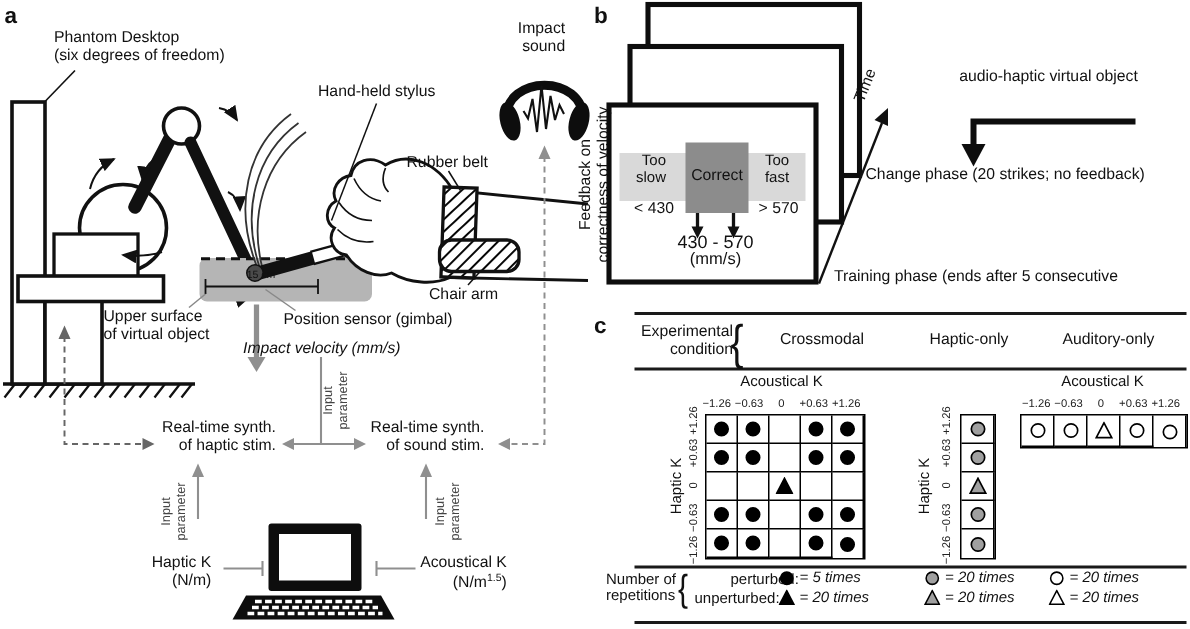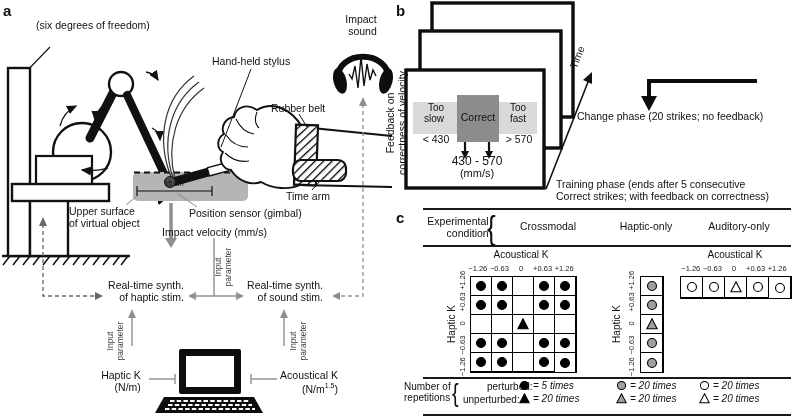--- a/index.html
+++ b/index.html
@@ -179,36 +179,37 @@
     <polygon points="592,72 592,84 583,80" fill="#111"></polygon>
   </g>
   <g>
     <path d="M757,81 L649,81 L649,96" fill="none" stroke="#0d0d0d" stroke-width="4"></path>
     <polygon points="641,96 657,96 649,111" fill="#0d0d0d"></polygon>
   </g>
 </svg>
 
 <div class="t plabel" style="left:3px;top:2px;">a</div>
 <div class="t" style="left:36px;top:20px;">
+  <div>Phantom Desktop</div>
   <div>(six degrees of freedom)</div>
 </div>
 <div class="t ctr" style="left:361px;top:14px;">
   <div>Impact</div>
   <div>sound</div>
 </div>
 <div class="t" style="left:212px;top:56px;">Hand-held stylus</div>
 <div class="t" style="left:271px;top:103px;">Rubber belt</div>
-<div class="t" style="left:286px;top:191px;">Time arm</div>
+<div class="t" style="left:286px;top:191px;">Chair arm</div>
 <div class="t ctr sm" style="left:174px;top:180px;">15 cm</div>
 <div class="t" style="left:189px;top:208px;">Position sensor (gimbal)</div>
 <div class="t" style="left:69px;top:206px;">
   <div>Upper surface</div>
   <div>of virtual object</div>
 </div>
-<div class="t" style="left:162px;top:227px;">Impact velocity (mm/s)</div>
+<div class="t" style="left:162px;top:227px;font-style:italic;">Impact velocity (mm/s)</div>
 <div class="rot small-rot" style="left:195px;top:256px;width:60px;height:22px;">
   <div>Input</div>
   <div>parameter</div>
 </div>
 <div class="t ctr" style="left:146px;top:280px;">
   <div>Real-time synth.</div>
   <div>of haptic stim.</div>
 </div>
 <div class="t ctr" style="left:285px;top:280px;">
   <div>Real-time synth.</div>
@@ -244,25 +245,25 @@
 <div class="t ctr" style="left:518px;top:102px;font-size:10px;">
   <div>Too</div>
   <div>fast</div>
 </div>
 <div class="t ctr" style="left:436px;top:134px;">&lt; 430</div>
 <div class="t ctr" style="left:519px;top:134px;">&gt; 570</div>
 <div class="t ctr" style="left:477px;top:155px;font-size:12px;">430 - 570</div>
 <div class="t ctr" style="left:477px;top:167px;font-size:11px;">(mm/s)</div>
 <div class="rot2" style="left:557px;top:51px;width:40px;font-size:10.5px;">Time</div>
 <div class="t ctr" style="left:699px;top:46px;">
+  <div>audio-haptic virtual object</div>
 </div>
 <div class="t" style="left:577px;top:111px;">Change phase (20 strikes; no feedback)</div>
 <div class="t" style="left:556px;top:179px;">
   <div>Training phase (ends after 5 consecutive</div>
-  <div>Correct strikes; with feedback on correctness)</div>
 </div>
 
 <div class="t plabel" style="left:396px;top:209px;">c</div>
 <div class="rule" style="left:423px;top:208px;width:368px;height:2px;"></div>
 <div class="rule" style="left:423px;top:245px;width:368px;height:1.5px;"></div>
 <div class="rule" style="left:423px;top:377px;width:368px;height:1.5px;"></div>
 <div class="rule" style="left:423px;top:414px;width:368px;height:2px;"></div>
 
 <div class="t ctr" style="left:458px;top:216px;">
   <div>Experimental</div>

